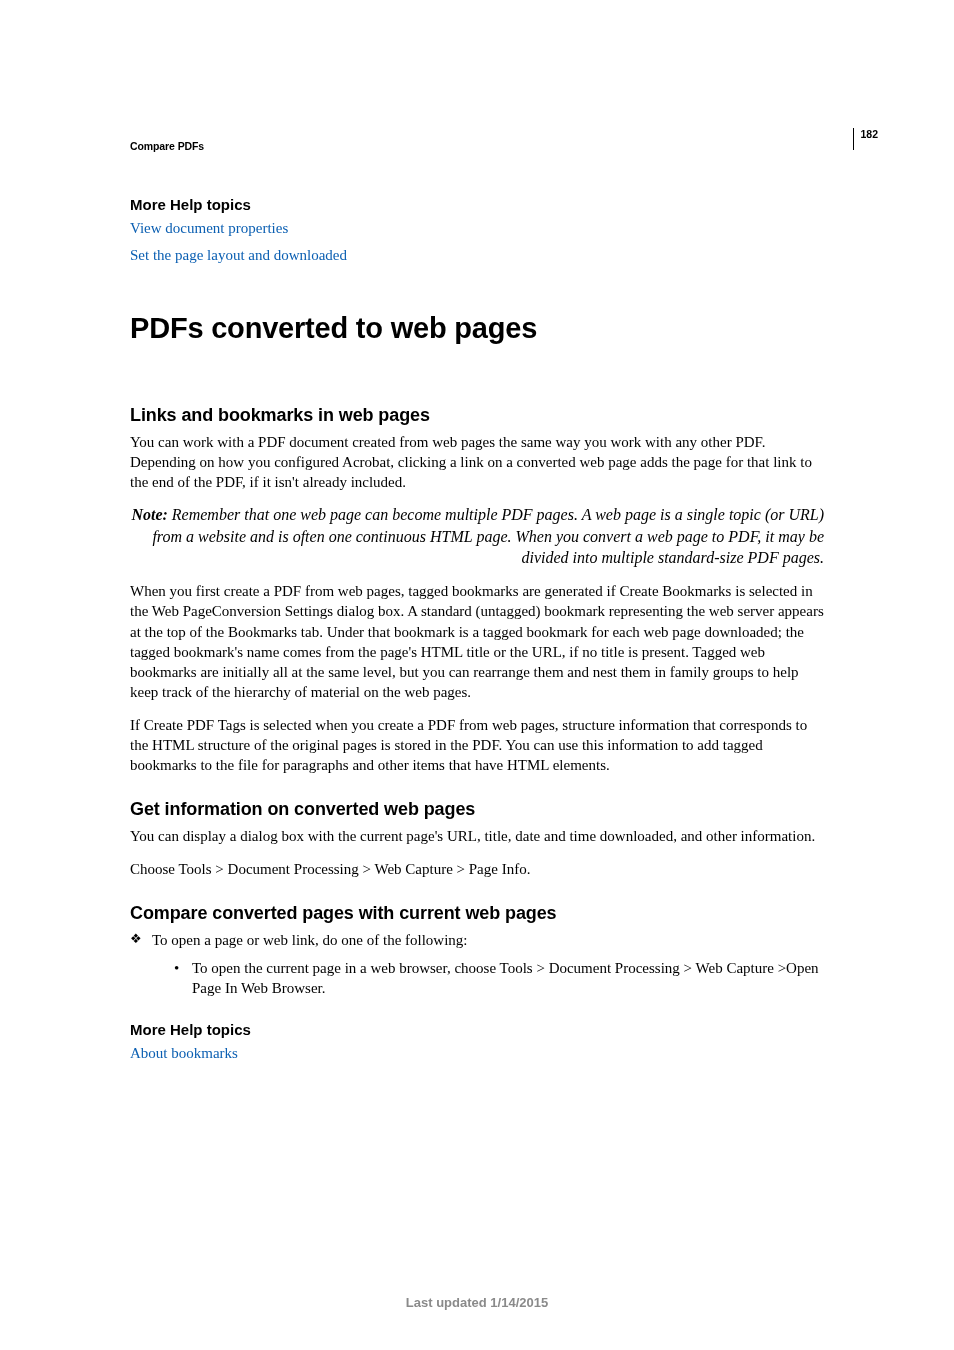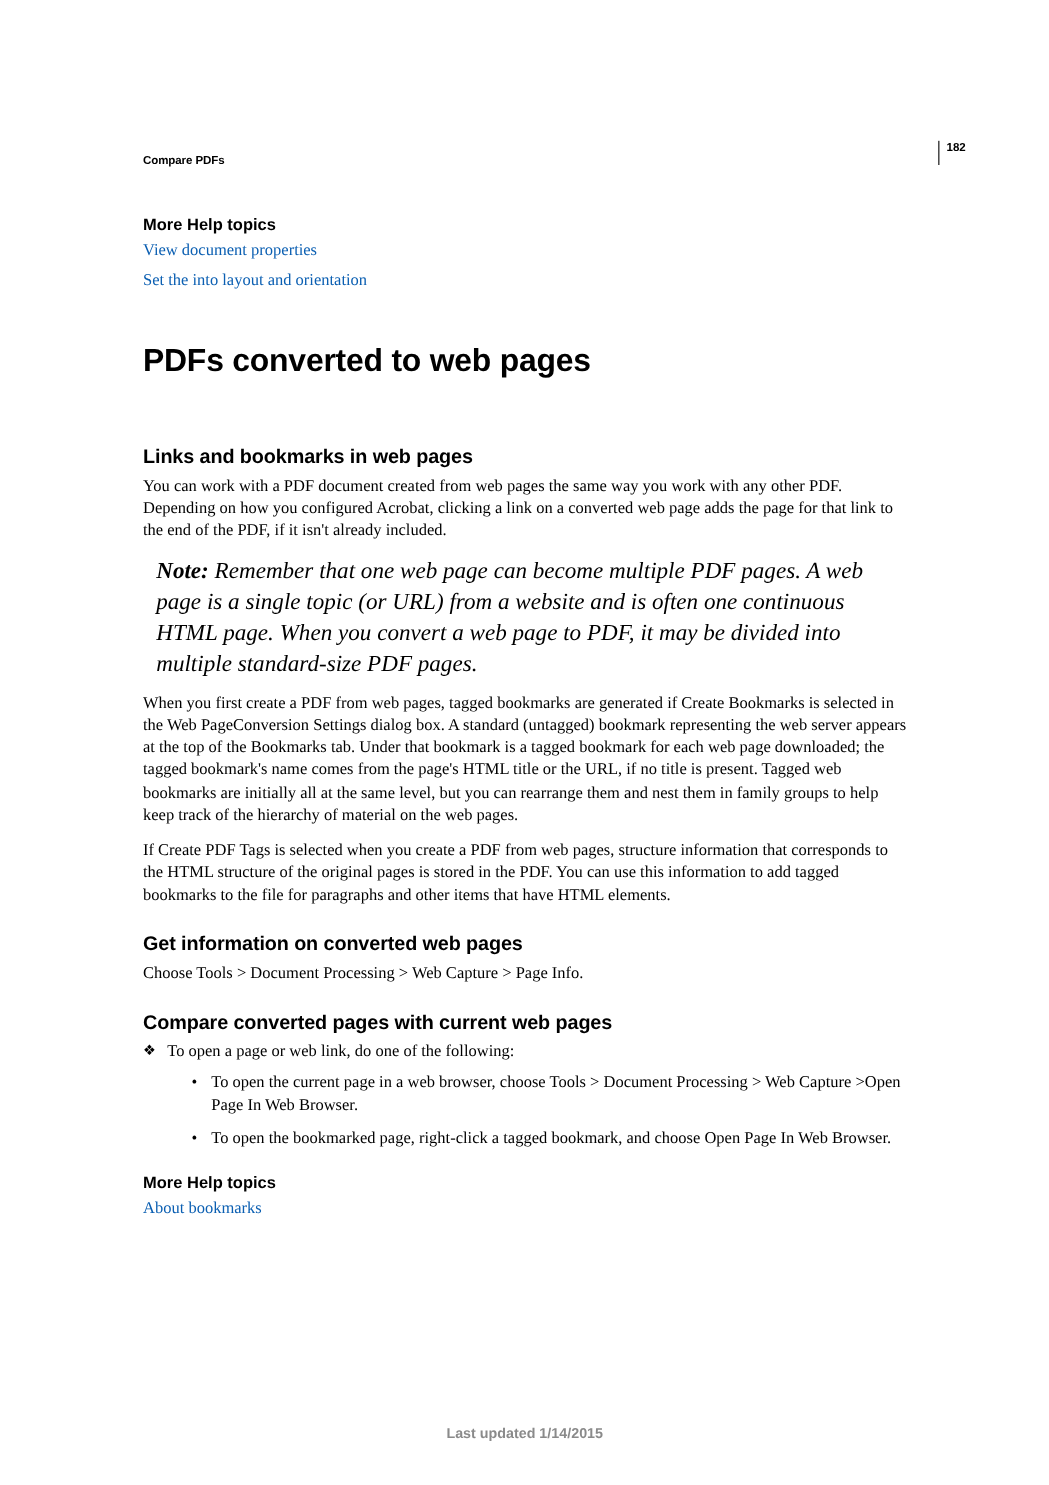--- a/index.html
+++ b/index.html
@@ -64,24 +64,25 @@
     font-size: 18px;
     margin: 24px 0 6px 0;
     letter-spacing: -0.1px;
   }
   p.body {
     font-size: 15px;
     line-height: 1.35;
     margin: 0 0 12px 0;
   }
   p.note {
-    font-size: 21px;
+    font-size: 16px;
     font-style: italic;
     line-height: 1.35;
-    margin: 0 0 12px 12px;
+    margin: 0 0 12px 0;
+    text-align: right;
   }
   p.note .note-label {
     font-weight: 700;
   }
   .diamond-list {
     margin: 6px 0 0 0;
     padding: 0;
     list-style: none;
   }
   .diamond-list > li {
@@ -143,40 +144,40 @@
 <div class="page-number-wrap">
   <span class="page-number">182</span>
 </div>
 
 <div class="page">
 
   <div class="breadcrumb">Compare PDFs</div>
 
   <div class="help-heading">More Help topics</div>
   <div class="link">View document properties</div>
-  <div class="link">Set the into layout and orientation</div>
+  <div class="link">Set the page layout and downloaded</div>
 
   <h1 class="title">PDFs converted to web pages</h1>
 
   <h2 class="section">Links and bookmarks in web pages</h2>
   <p class="body">You can work with a PDF document created from web pages the same way you work with any other PDF. Depending on how you configured Acrobat, clicking a link on a converted web page adds the page for that link to the end of the PDF, if it isn't already included.</p>
   <p class="note"><span class="note-label">Note: </span><span>Remember that one web page can become multiple PDF pages. A web page is a single topic (or URL) from a website and is often one continuous HTML page. When you convert a web page to PDF, it may be divided into multiple standard-size PDF pages.</span></p>
   <p class="body">When you first create a PDF from web pages, tagged bookmarks are generated if Create Bookmarks is selected in the Web PageConversion Settings dialog box. A standard (untagged) bookmark representing the web server appears at the top of the Bookmarks tab. Under that bookmark is a tagged bookmark for each web page downloaded; the tagged bookmark's name comes from the page's HTML title or the URL, if no title is present. Tagged web bookmarks are initially all at the same level, but you can rearrange them and nest them in family groups to help keep track of the hierarchy of material on the web pages.</p>
   <p class="body">If Create PDF Tags is selected when you create a PDF from web pages, structure information that corresponds to the HTML structure of the original pages is stored in the PDF. You can use this information to add tagged bookmarks to the file for paragraphs and other items that have HTML elements.</p>
 
   <h2 class="section">Get information on converted web pages</h2>
+  <p class="body">You can display a dialog box with the current page's URL, title, date and time downloaded, and other information.</p>
   <p class="body">Choose Tools &gt; Document Processing &gt; Web Capture &gt; Page Info.</p>
 
   <h2 class="section">Compare converted pages with current web pages</h2>
   <ul class="diamond-list">
     <li>
       <span>To open a page or web link, do one of the following:</span>
       <ul class="sub-list">
         <li>To open the current page in a web browser, choose Tools &gt; Document Processing &gt; Web Capture &gt;Open Page In Web Browser.</li>
-        <li>To open the bookmarked page, right-click a tagged bookmark, and choose Open Page In Web Browser.</li>
       </ul>
     </li>
   </ul>
 
   <div class="help-heading more-help-2">More Help topics</div>
   <div class="link">About bookmarks</div>
 
 </div>
 
 <div class="footer">Last updated 1/14/2015</div>

